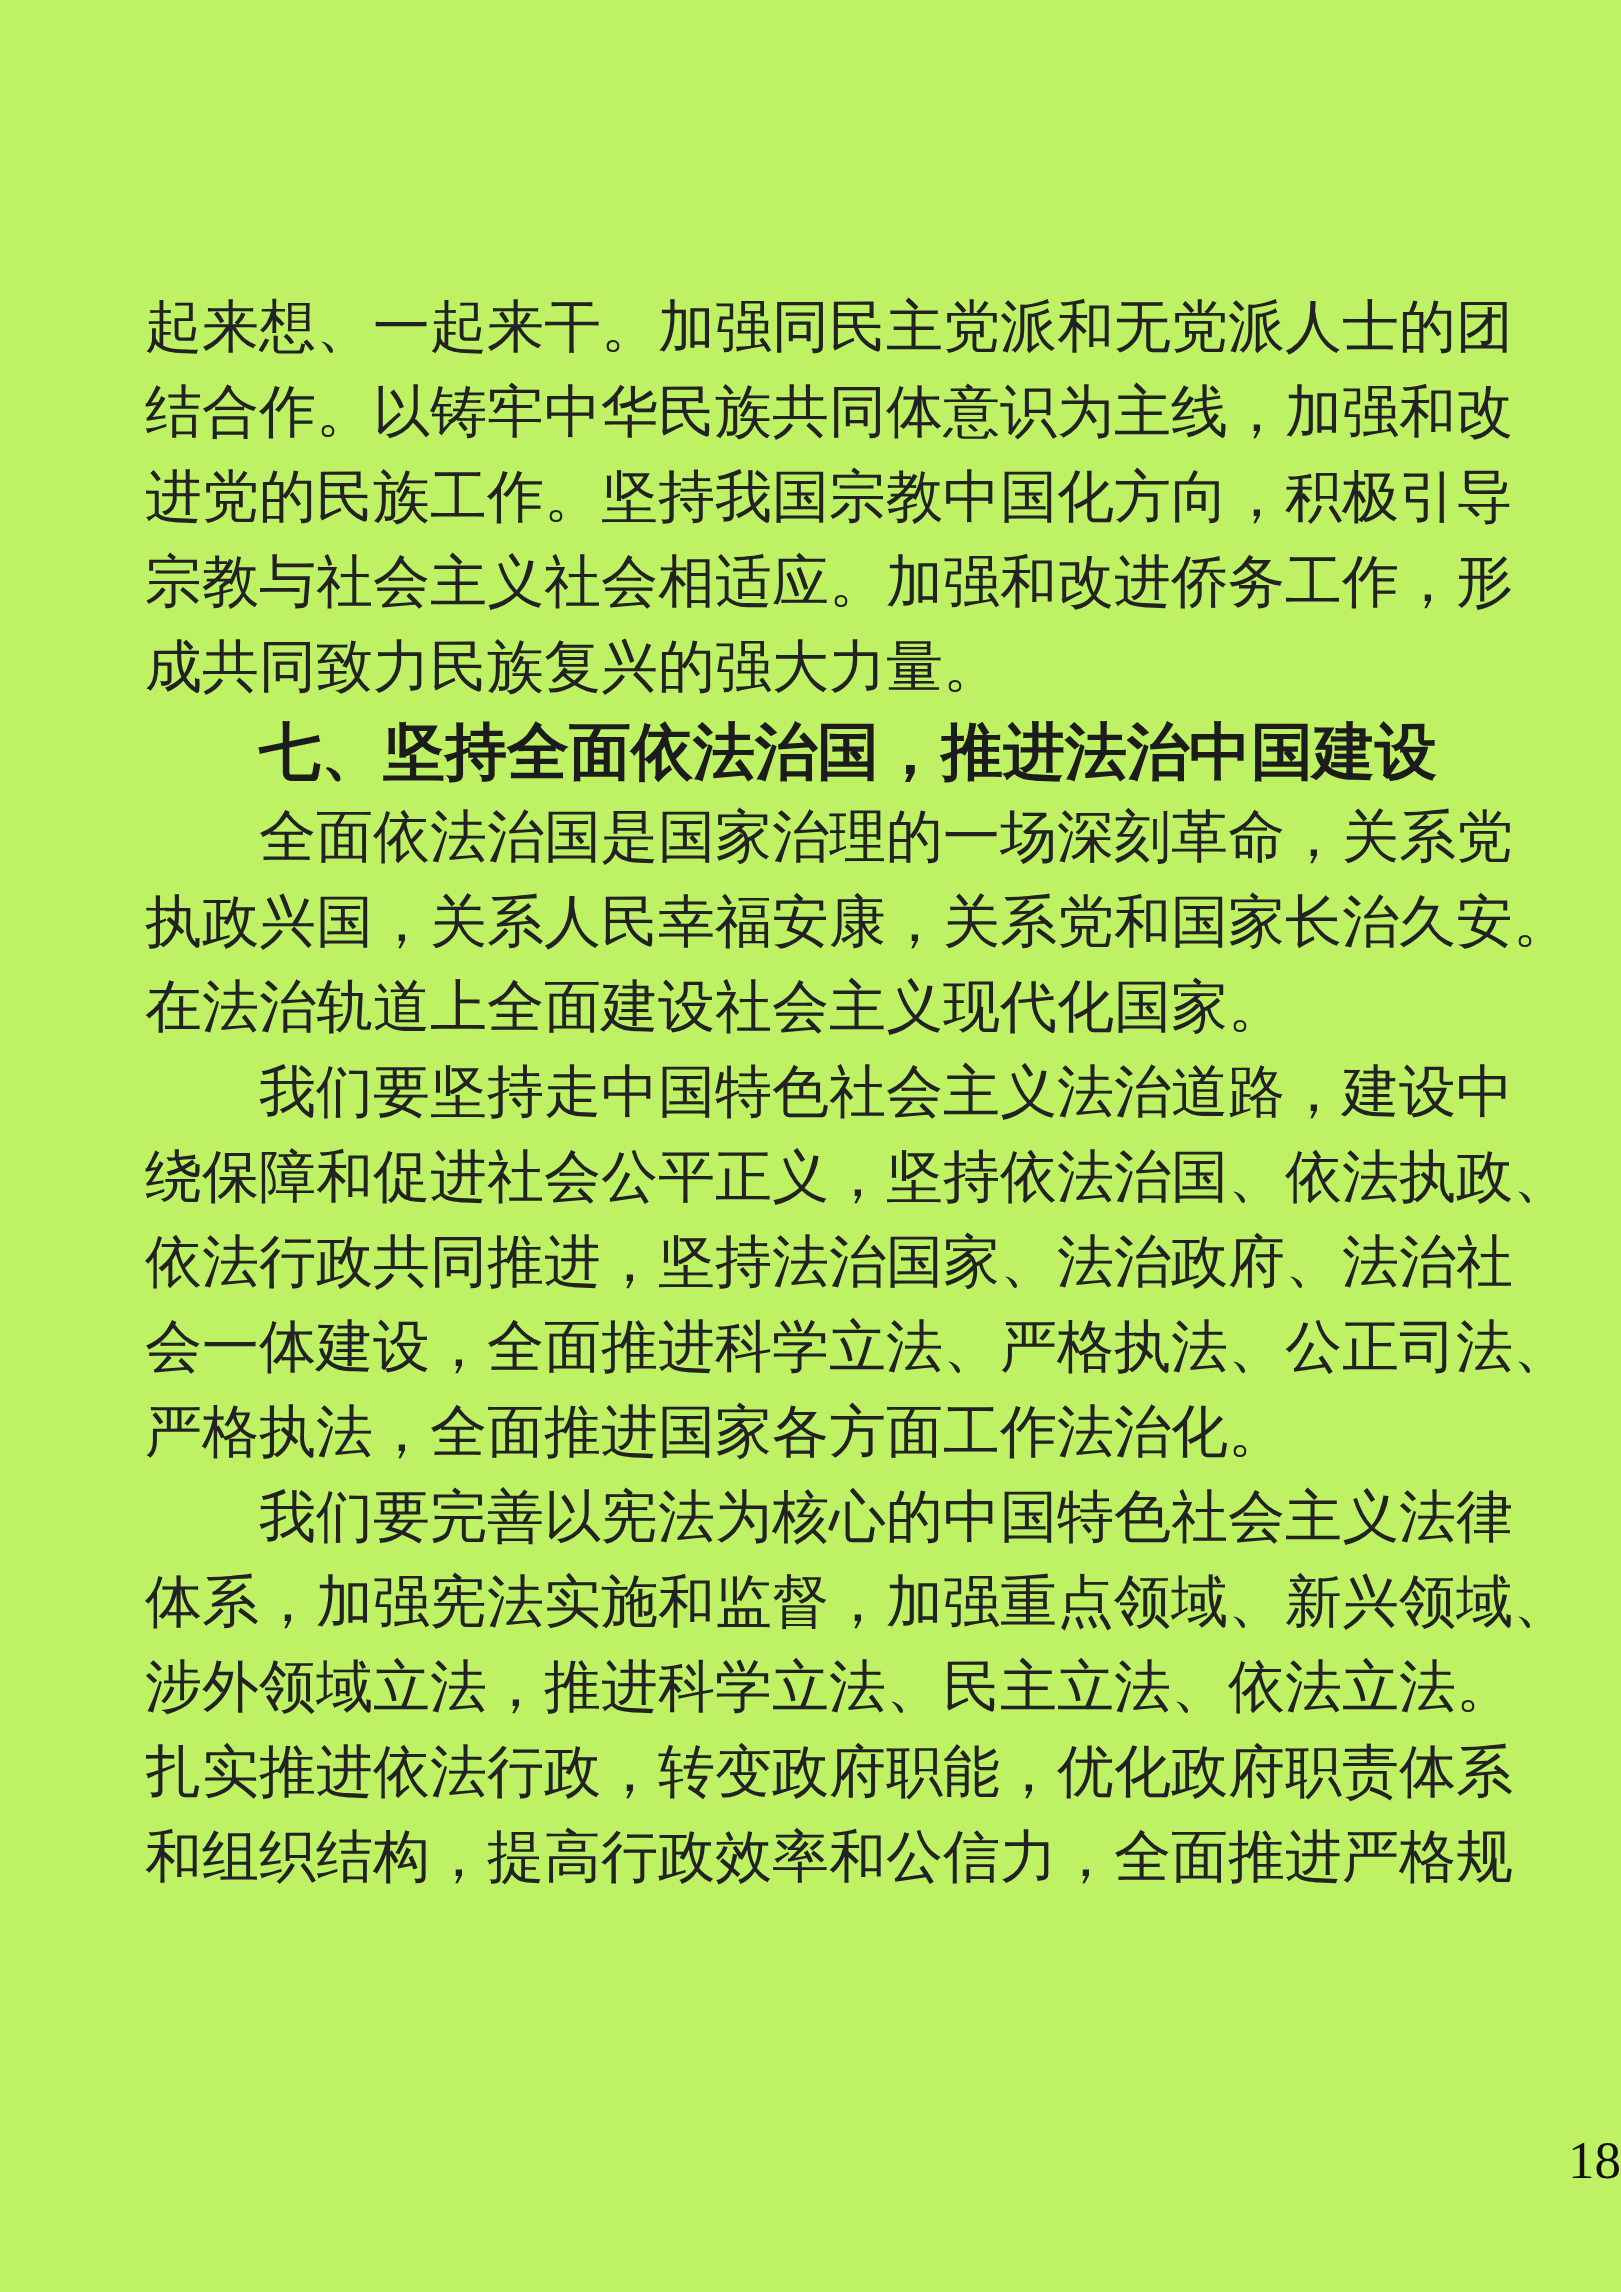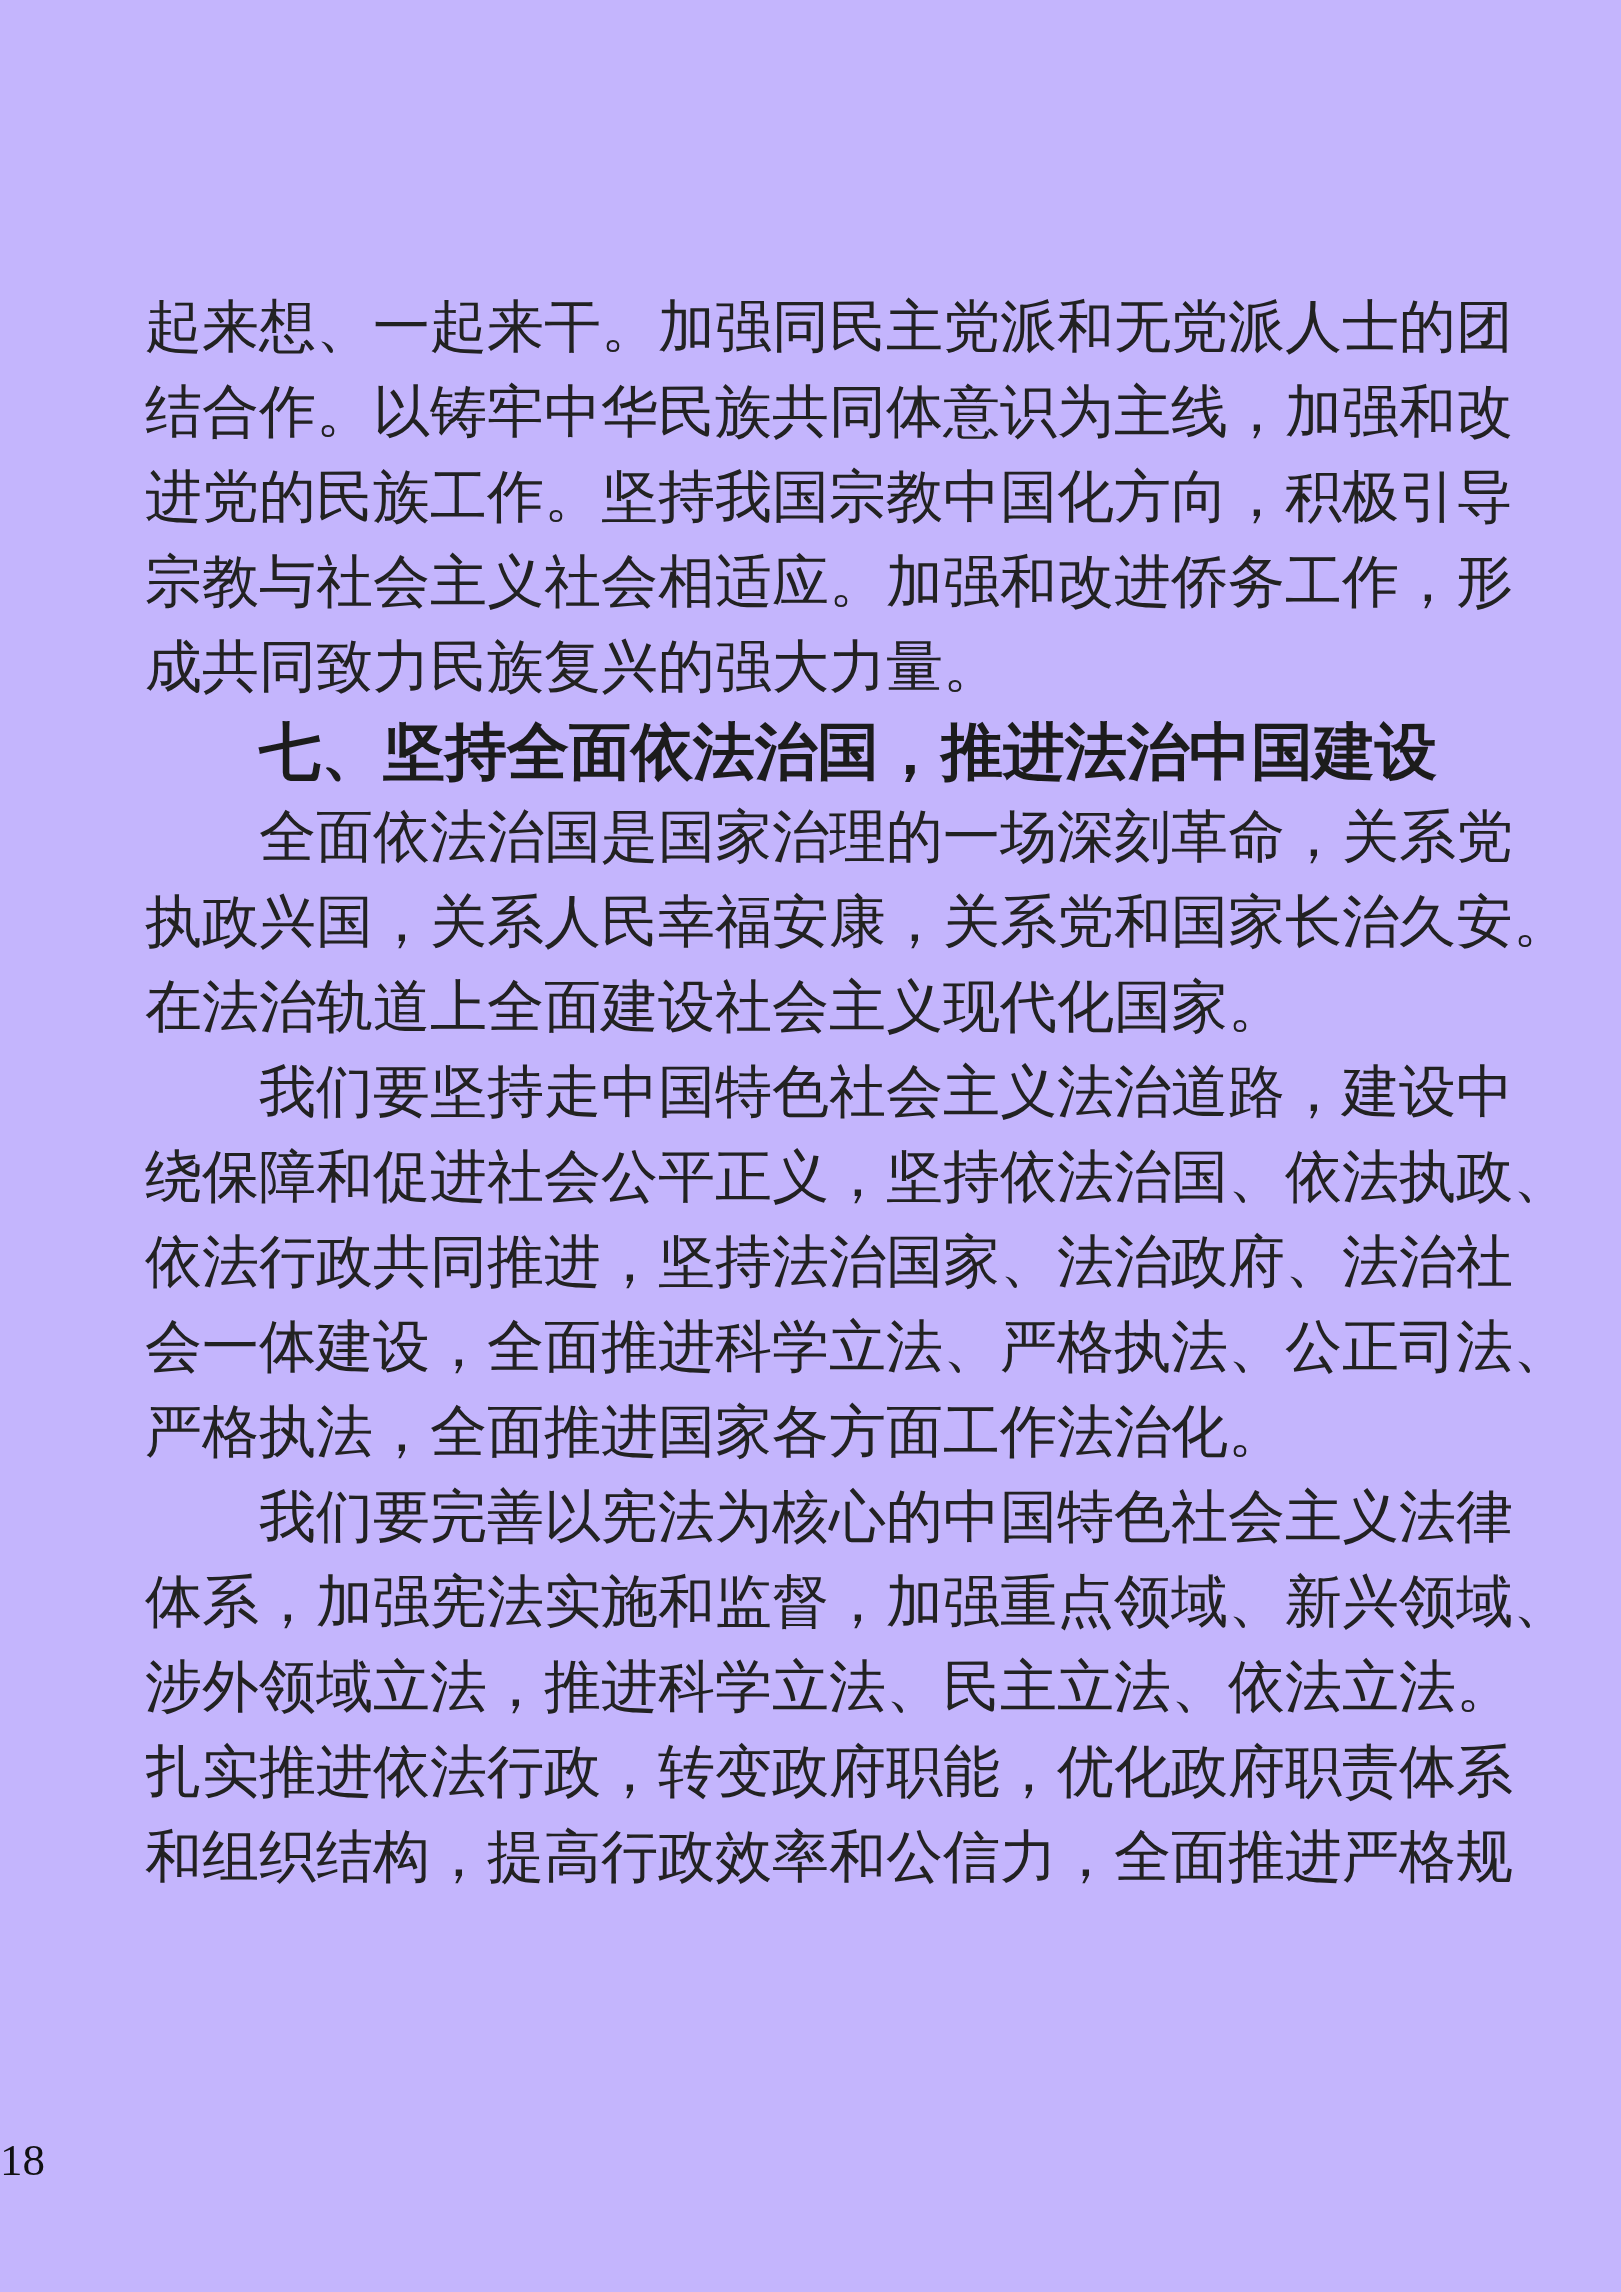--- a/index.html
+++ b/index.html
@@ -4,21 +4,21 @@
 <style>
   html, body {
     margin: 0;
     padding: 0;
     background: #ffffff;
   }
   .page {
     position: relative;
     width: 1621px;
     height: 2293px;
-    background: #c4b5fd;
+    background: #bef264;
     overflow: hidden;
     font-family: "Liberation Serif", "DejaVu Serif", serif;
   }
   .text-area {
     position: absolute;
     left: 145px;
     top: 284px;
     width: 1331px;
     color: #222222;
   }
@@ -48,23 +48,23 @@
     height: 85px;
     padding-left: 114px;
     color: #1c1c1c;
     white-space: nowrap;
   }
   .page-number {
     position: absolute;
     left: 0;
     right: 0;
     top: 2135px;
-    text-align: left;
+    text-align: right;
     font-family: "Liberation Serif", "DejaVu Serif", serif;
-    font-size: 45px;
+    font-size: 53px;
     line-height: 51px;
     color: #111111;
   }
 </style>
 </head>
 <body>
 
 <div class="page">
   <div class="text-area" id="text-area">
       <div class="line">起来想、一起来干。加强同民主党派和无党派人士的团</div>

